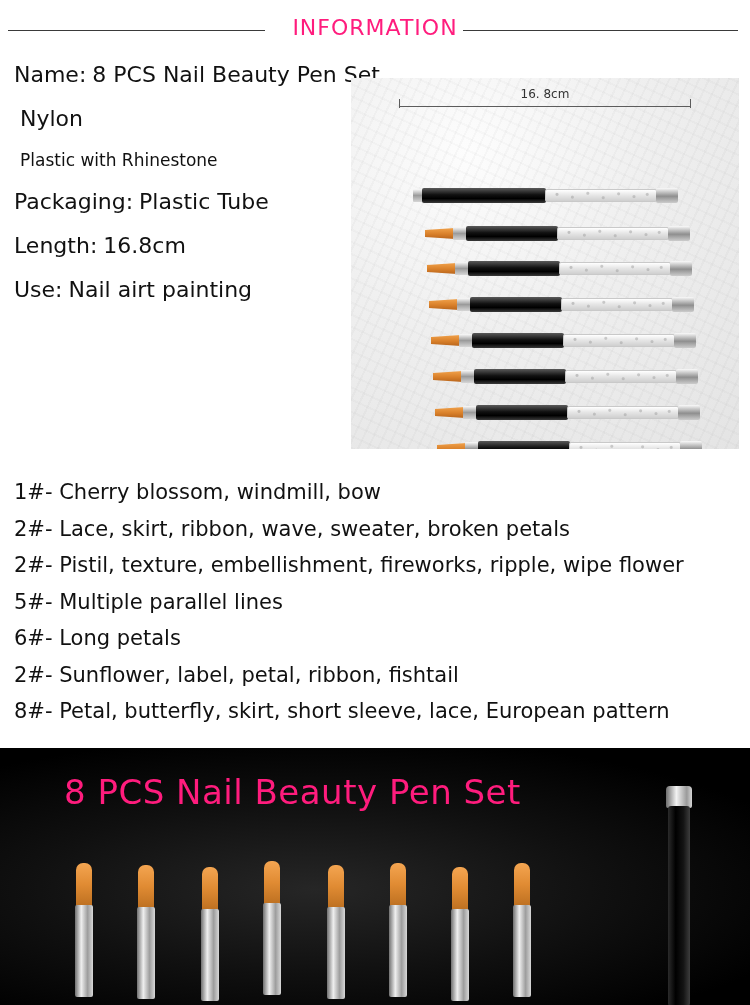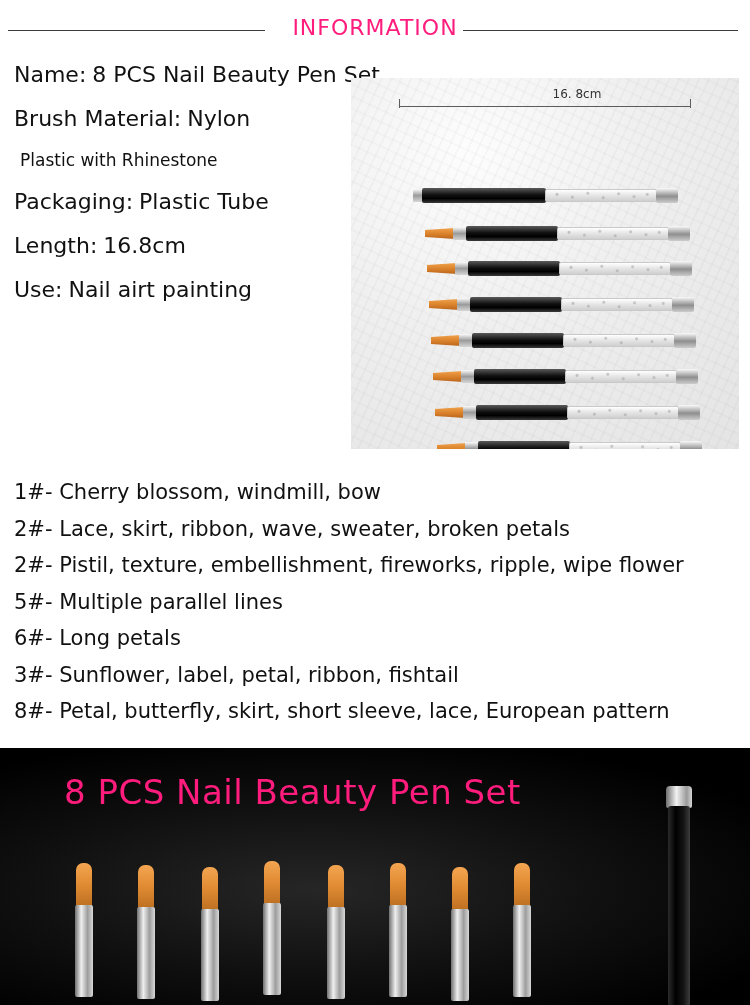--- a/index.html
+++ b/index.html
@@ -112,21 +112,20 @@
   .measure .tick.r { right: 0; }
   .measure .txt {
     position: absolute;
     top: -3px;
     left: 50%;
     transform: translateX(-50%);
     background: rgba(240,240,240,0.0);
     font-size: 12px;
     color: #333;
     padding: 0 4px;
-    margin-left: 32px;
   }
 
   .pen {
     position: absolute;
     height: 15px;
   }
   .pen .tip {
     position: absolute;
     left: 0;
     top: 2px;
@@ -288,21 +287,20 @@
 </div>
 
 <div class="spec-list">
 
   <div class="spec-row">
     <span class="spec-label">Name:</span>
     <span class="spec-value">8 PCS Nail Beauty Pen Set</span>
   </div>
 
   <div class="spec-row">
-    <span class="spec-label">Brush Material:</span>
     <span class="spec-value">Nylon</span>
   </div>
 
   <div class="spec-row">
     <span class="spec-value small">Plastic with Rhinestone</span>
   </div>
 
   <div class="spec-row">
     <span class="spec-label">Packaging:</span>
     <span class="spec-value">Plastic Tube</span>
@@ -393,21 +391,21 @@
     <div class="cap"></div>
   </div>
 </div>
 
 <div class="use-list">
   <div class="use-item">1#- Cherry blossom, windmill, bow</div>
   <div class="use-item">2#- Lace, skirt, ribbon, wave, sweater, broken petals</div>
   <div class="use-item">2#- Pistil, texture, embellishment, fireworks, ripple, wipe flower</div>
   <div class="use-item">5#- Multiple parallel lines</div>
   <div class="use-item">6#- Long petals</div>
-  <div class="use-item">3#- Sunflower, label, petal, ribbon, fishtail</div>
+  <div class="use-item">2#- Sunflower, label, petal, ribbon, fishtail</div>
   <div class="use-item">8#- Petal, butterfly, skirt, short sleeve, lace, European pattern</div>
 </div>
 
 <div class="banner">
   <div class="glow"></div>
   <div class="banner-title">8 PCS Nail Beauty Pen Set</div>
 
   <div class="bbrush" style="left:74px;  bottom:8px;">
     <div class="bt"></div>
     <div class="bf"></div>

